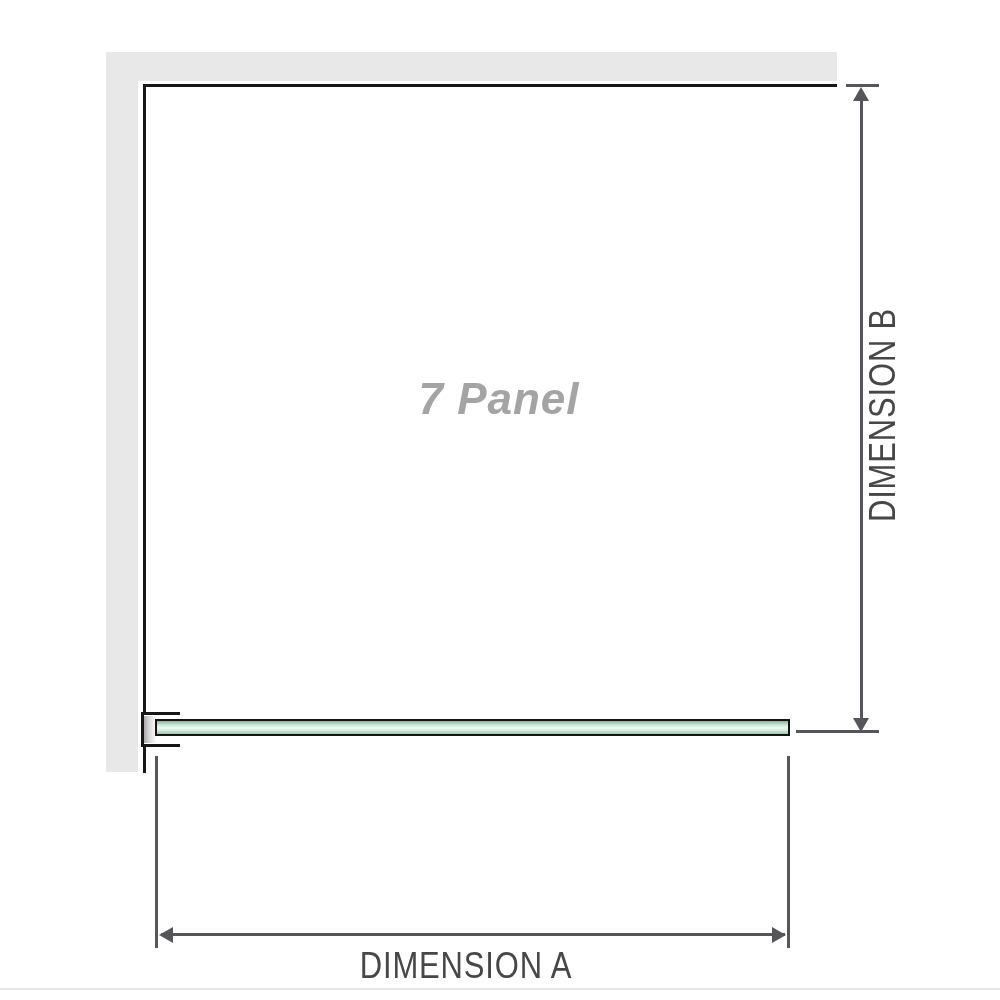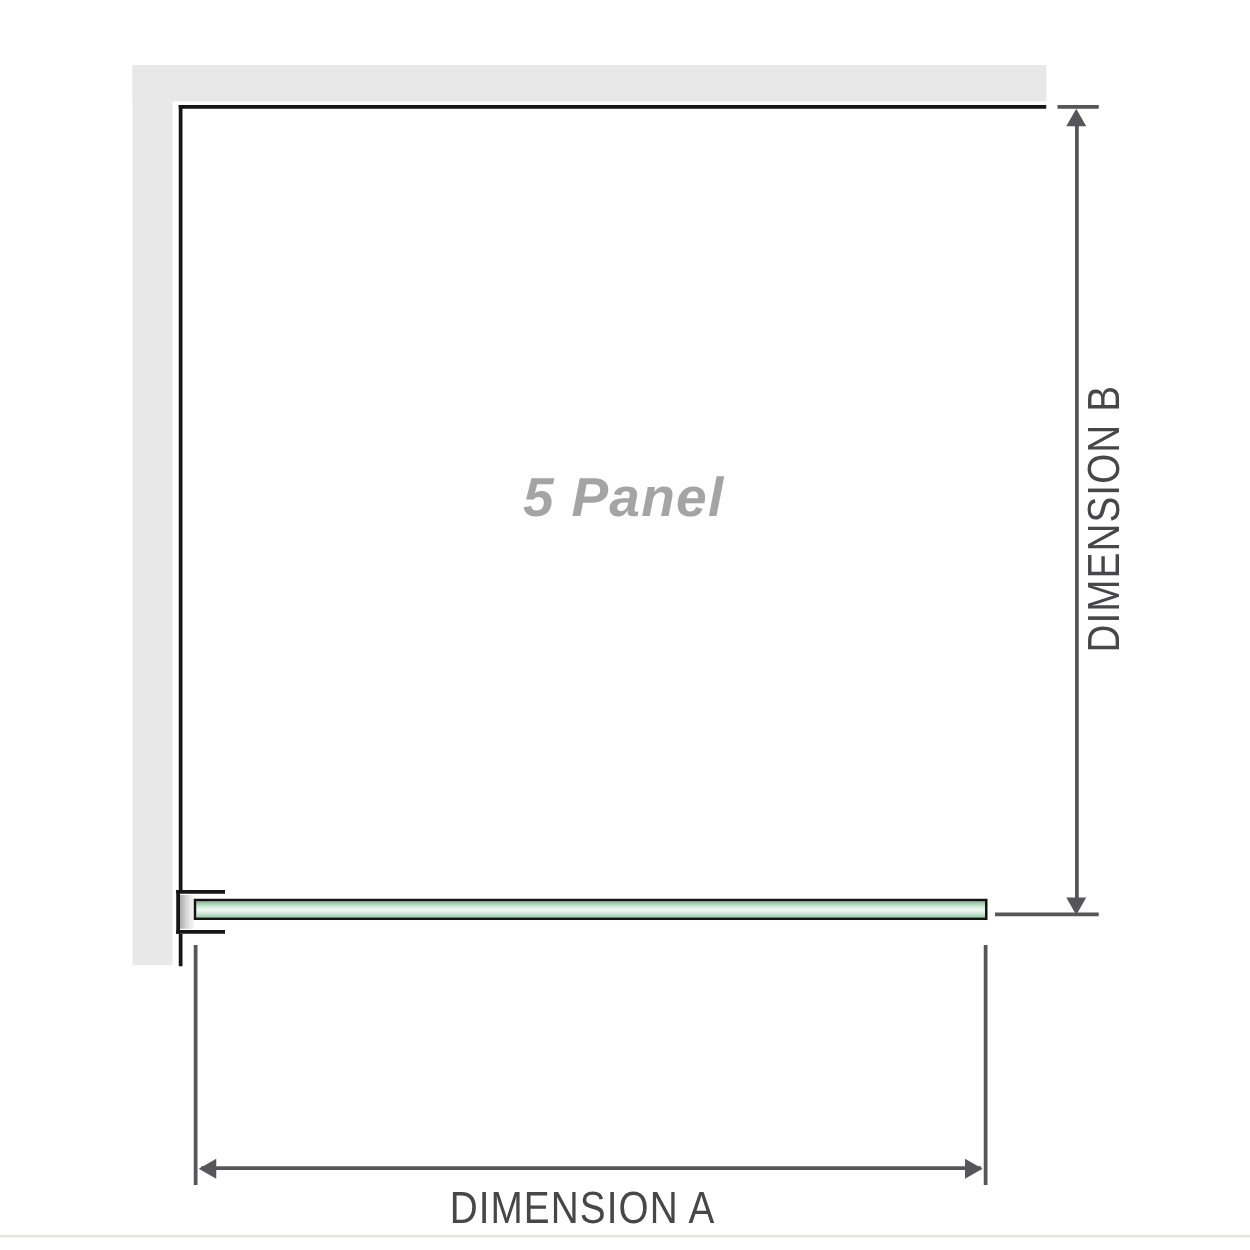--- a/index.html
+++ b/index.html
@@ -101,21 +101,21 @@
 <body>
 
 <div id="canvas">
 
   <div class="abs wall wall-vertical"></div>
   <div class="abs wall wall-horizontal"></div>
 
   <div class="abs outline outline-top"></div>
   <div class="abs outline outline-left"></div>
 
-  <div class="abs panel-label">5 Panel</div>
+  <div class="abs panel-label">7 Panel</div>
 
   <div class="abs bracket"></div>
   <div class="abs bracket-pad"></div>
   <div class="abs glass"></div>
 
   <div class="abs dim dimb-tick-top"></div>
   <div class="abs dim dimb-tick-bottom"></div>
   <div class="abs dim dimb-line"></div>
   <div class="abs tri dimb-arrow-up"></div>
   <div class="abs tri dimb-arrow-down"></div>

